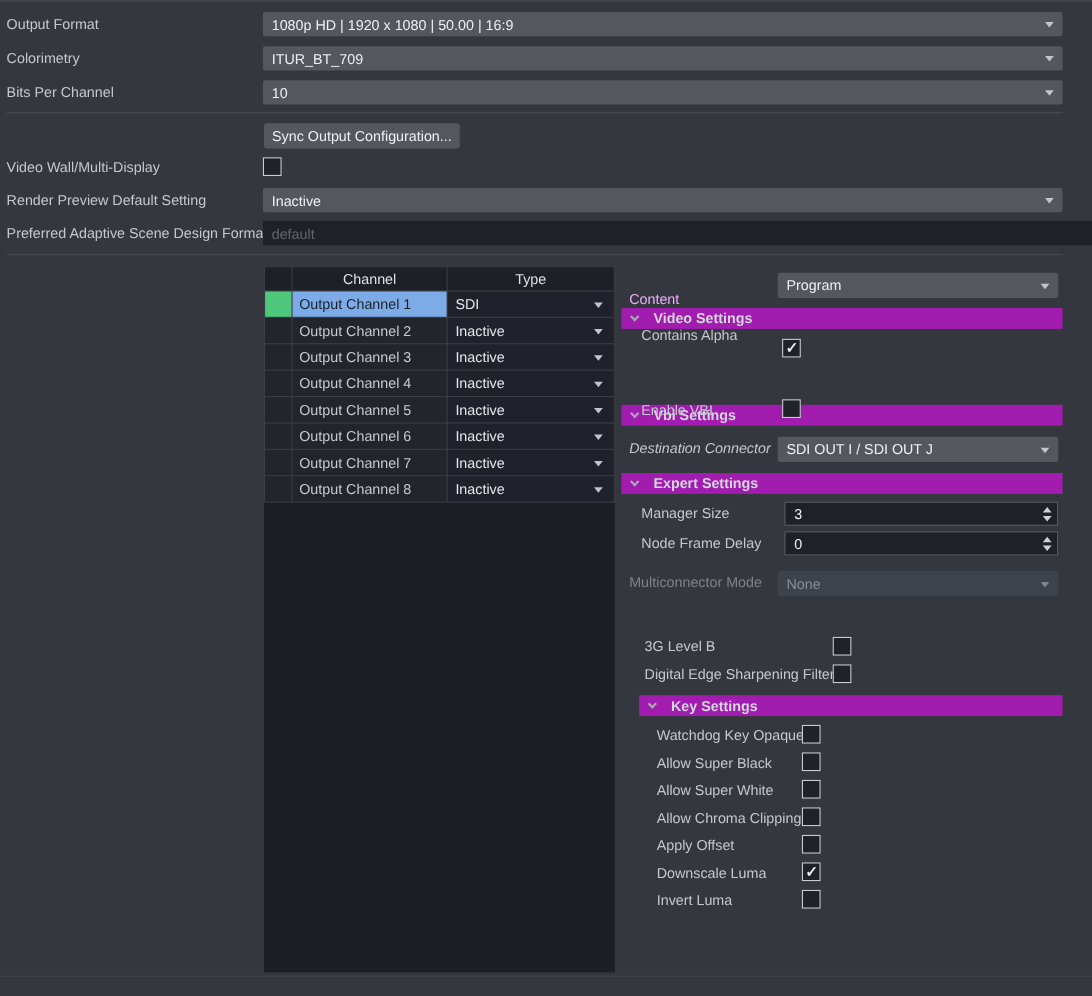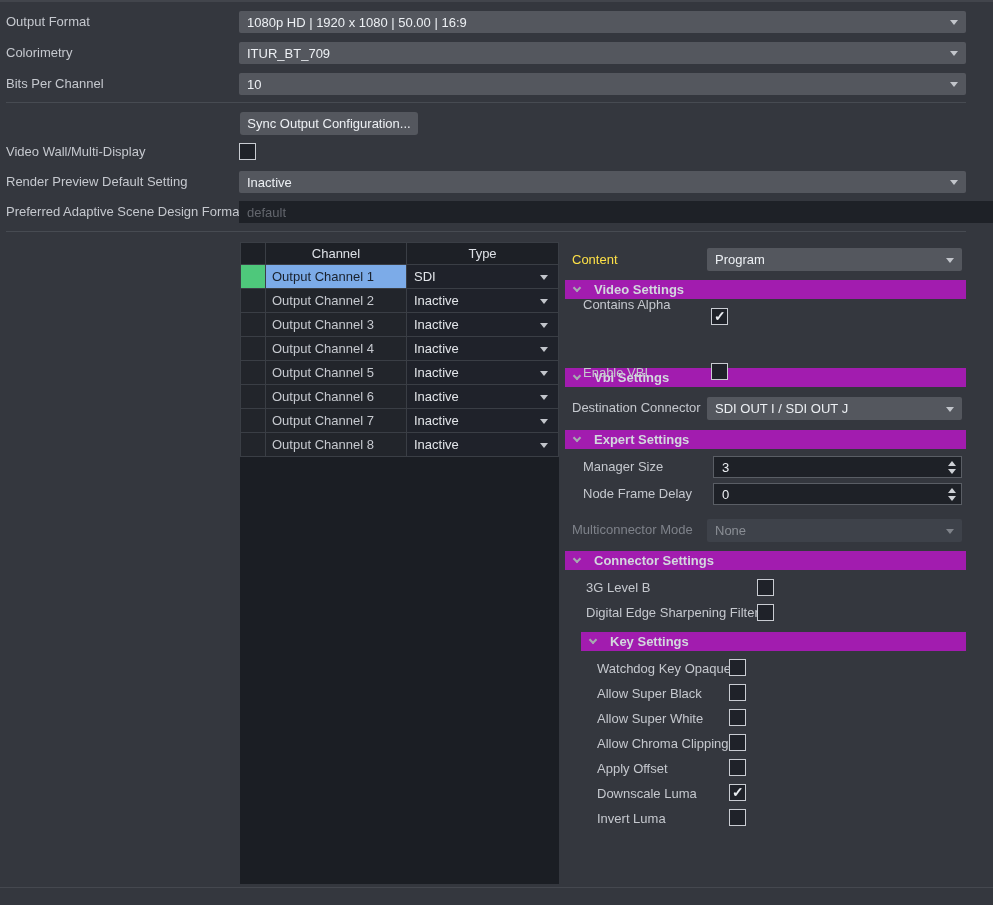--- a/index.html
+++ b/index.html
@@ -3,21 +3,21 @@
 <meta charset="utf-8">
 <style>
   * { margin:0; padding:0; box-sizing:border-box; }
   html,body { background:#34373e; }
   #app {
     position:relative; width:993px; height:905px; overflow:hidden;
     background:#34373e;
     font-family:"Liberation Sans", sans-serif; font-size:13px; color:#c6c9cf;
   }
   .label { position:absolute; line-height:16px; color:#c5c8ce; white-space:nowrap; }
-  .label.blue { color:#fde047; }
+  .label.blue { color:#f0abfc;margin-top:12px; }
   .label.dis { color:#7e828a; }
   .hline { position:absolute; height:1px; background:#474b52; }
 
   
   .dd {
     position:absolute; background:#54575e; border-radius:2px; color:#edf0f4;
     display:flex; align-items:center; padding:0 22px 0 8px; white-space:nowrap; overflow:hidden;
     cursor:default;
   }
   .caret {
@@ -212,21 +212,21 @@
   <div class="label" style="left:583px;top:297px;">Contains Alpha</div>
   <span class="cb checked" style="left:711px;top:308px;"></span>
 
   <div class="sect" style="left:565px;top:336px;width:401px;margin-top:32px;">
     <span class="chev"></span>
     <span class="st">Vbi Settings</span>
   </div>
   <div class="label" style="left:583px;top:365px;">Enable VBI</div>
   <span class="cb" style="left:711px;top:363px;"></span>
 
-  <div class="label" style="left:572px;top:400px;">Destination Connector</div>
+  <div class="label" style="left:572px;top:400px;font-style:italic;">Destination Connector</div>
   <div class="dd" style="left:707px;top:397px;width:255px;height:23px;">
     <span>SDI OUT I / SDI OUT J</span>
     <span class="caret"></span>
   </div>
 
   <div class="sect" style="left:565px;top:430px;width:401px;">
     <span class="chev"></span>
     <span class="st">Expert Settings</span>
   </div>
   <div class="label" style="left:583px;top:459px;">Manager Size</div>
@@ -245,24 +245,20 @@
         <span class="dn"></span>
       </span>
   </div>
 
   <div class="label dis" style="left:572px;top:522px;">Multiconnector Mode</div>
   <div class="dd disabled" style="left:707px;top:519px;width:255px;height:23px;">
     <span>None</span>
     <span class="caret"></span>
   </div>
 
-  <div class="sect" style="left:565px;top:551px;width:401px;">
-    <span class="chev"></span>
-    <span class="st">Connector Settings</span>
-  </div>
   <div class="label" style="left:586px;top:580px;">3G Level B</div>
   <span class="cb" style="left:757px;top:579px;"></span>
   <div class="label" style="left:586px;top:605px;">Digital Edge Sharpening Filter</div>
   <span class="cb" style="left:757px;top:604px;"></span>
 
   <div class="sect" style="left:581px;top:632px;width:385px;">
     <span class="chev"></span>
     <span class="st">Key Settings</span>
   </div>
 

